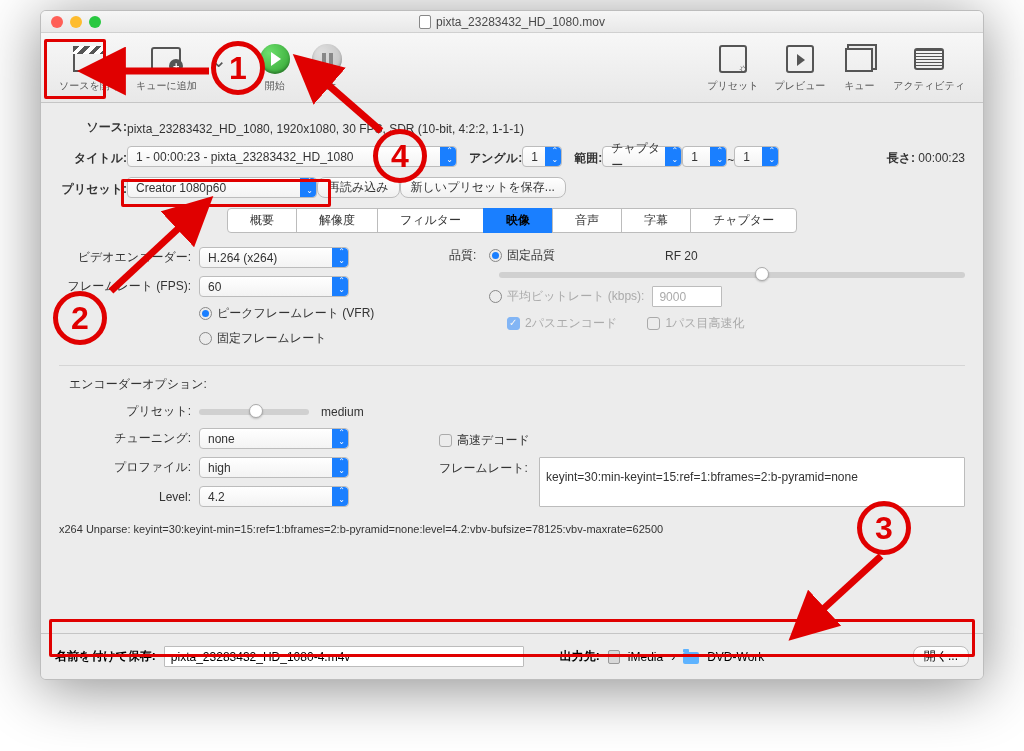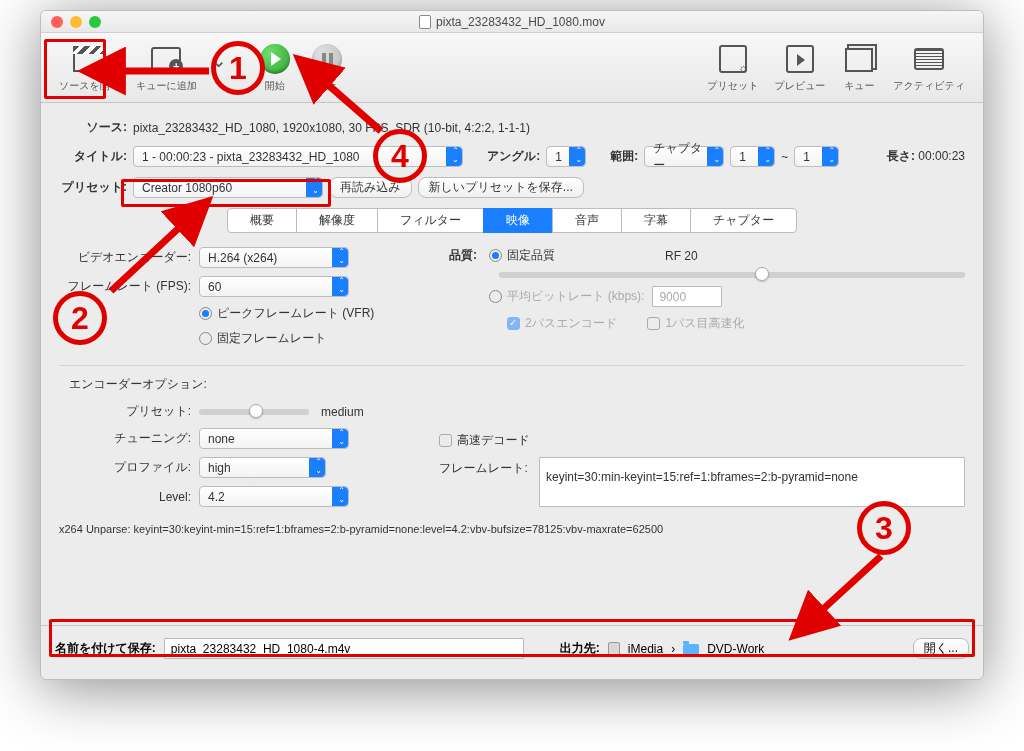--- a/index.html
+++ b/index.html
@@ -28,46 +28,46 @@
   .chev-down { font-size:20px; color:#555; }
   .tool-right { margin-left:auto; display:flex; }
   .gear-ico { width:28px; height:28px; border:2px solid #555; border-radius:3px; position:relative;}
   .gear-ico::after { content:"☼"; position:absolute; right:-4px; bottom:-4px; font-size:12px; color:#555;}
   .play-ico { width:28px; height:28px; border:2px solid #555; border-radius:3px; position:relative;}
   .play-ico::after { content:"";position:absolute; left:9px; top:7px; border-left:8px solid #555; border-top:6px solid transparent; border-bottom:6px solid transparent;}
   .stack-ico { width:28px; height:24px; border:2px solid #555; box-shadow: 3px -3px 0 -1px #ececec, 3px -3px 0 1px #555; margin-top:3px;}
   .keyb-ico { width:30px; height:22px; border:2px solid #555; border-radius:3px; background: repeating-linear-gradient(0deg, transparent 0 2px, #555 2px 3px);}
 
   .content { position:absolute; top:92px; left:0; right:0; bottom:46px; padding: 16px 18px; overflow:hidden; font-size:12px; color:#333;}
-  .row { display:flex; align-items:center; margin-bottom: 10px; gap:6px;}
+  .row { display:flex; align-items:flex-end; margin-bottom: 10px; }
   .row .lbl { font-weight:bold; min-width:68px; text-align:right;}
   .sel { height:21px; background: linear-gradient(#fff,#f3f3f3); border:1px solid #bcbcbc; border-radius:4px; display:inline-flex; align-items:center; padding: 0 20px 0 8px; position:relative; font-size:12px;}
   .sel::after { content:""; position:absolute; right:0; top:0; bottom:0; width:16px; background:#1a7fff; border-radius: 0 4px 4px 0;}
   .sel::before { content:"⌃\A⌄"; white-space:pre; position:absolute; right:3px; top:-1px; font-size:8px; line-height:9px; color:#fff; z-index:1;}
   .btn { height:21px; background: linear-gradient(#fff,#f0f0f0); border:1px solid #bcbcbc; border-radius:8px; padding: 0 10px; display:inline-flex; align-items:center; font-size:12px;}
   .input { height:21px; background:#fff; border:1px solid #bcbcbc; border-radius:1px; padding:0 6px; display:inline-flex; align-items:center; font-size:12px;}
 
   .tabs { display:flex; justify-content:center; margin: 8px 0 14px;}
   .tab { border:1px solid #bcbcbc; padding:3px 22px; font-size:12px; background:#fff; margin-left:-1px;}
   .tab:first-child{ border-radius:4px 0 0 4px; margin-left:0;}
   .tab:last-child{ border-radius:0 4px 4px 0;}
-  .tab.active { background:#1a7fff; color:#ffffff; border-color:#1a7fff;}
+  .tab.active { background:#1a7fff; color:#000000; border-color:#1a7fff;font-weight:bold;}
   .field-row { display:flex; align-items:center; margin-bottom:8px; }
   .field-row .flbl { width:140px; text-align:right; padding-right:8px; font-size:12px;}
   .radio { width:13px; height:13px; border-radius:50%; border:1px solid #888; margin-right:5px; display:inline-flex; align-items:center; justify-content:center;}
   .radio.on::after { content:""; width:7px; height:7px; background:#1a7fff; border-radius:50%;}
   .check { width:13px; height:13px; border:1px solid #aaa; border-radius:3px; margin-right:5px; display:inline-block; vertical-align:middle;}
   .check.on { background:#1a7fff; border-color:#1a7fff; position:relative;}
   .check.on::after { content:"✓"; color:#fff; font-size:10px; position:absolute; left:1px; top:-1px;}
   .slider { position:relative; flex:1; height:6px; background:#d0d0d0; border-radius:3px;}
   .slider .knob { position:absolute; top:-5px; width:14px; height:14px; background:#fff; border:1px solid #aaa; border-radius:50%; box-shadow:0 1px 2px rgba(0,0,0,.2);}
   .disabled { color:#aaa;}
   .hr { border-top:1px solid #d5d5d5; margin:10px 0;}
 
-  .footer { position:absolute; left:0; right:0; bottom:8px; height:46px; background:#ececec; border-top:1px solid #c5c5c5; display:flex; align-items:center; padding:0 14px; gap:8px; font-size:12px;}
+  .footer { position:absolute; left:0; right:0; bottom:0; height:46px; background:#ececec; border-top:1px solid #c5c5c5; display:flex; align-items:center; padding:0 14px; gap:8px; font-size:12px;}
   .folder-ico { width:16px; height:12px; background:#5eb3ff; border-radius:2px; position:relative; top:1px;}
   .folder-ico::before { content:""; position:absolute; top:-3px; left:0; width:6px; height:3px; background:#5eb3ff; border-radius:1px 1px 0 0;}
   .disk-ico { width:12px; height:14px; background:#d8d8d8; border:1px solid #999; border-radius:2px;}
 
   
   .anno { position:absolute; pointer-events:none; z-index:50;}
   .red-box { border:3px solid #e00000; border-radius:2px;}
   .red-circle { border:5px solid #e00000; border-radius:50%; display:flex; align-items:center; justify-content:center; font-size:32px; font-weight:bold; color:#e00000; font-family: Arial;}
   .arrow-svg { position:absolute; overflow:visible;}
 </style>
@@ -219,21 +219,21 @@
           <span>ピークフレームレート (VFR)</span>
         </div>
         <div class="field-row">
           <span class="flbl"></span>
           <span class="radio"></span>
           <span>固定フレームレート</span>
         </div>
       </div>
       <div style="flex:1;">
         <div class="field-row">
-          <span style="width:40px;font-weight:bold;">品質:</span>
+          <span style="width:40px;">品質:</span>
           <span class="radio on"></span>
           <span>固定品質</span>
           <span style="margin-left:110px;">RF</span>&nbsp;
           <span>20</span>
         </div>
         <div class="field-row" style="padding-left:50px;">
           <div class="slider">
                 <div class="knob" style="left:55%;"></div>
               </div>
         </div>
@@ -267,21 +267,21 @@
           <span style="margin-left:12px;">medium</span>
         </div>
         <div class="field-row">
           <span class="flbl">チューニング:</span>
           <span class="sel" style="width:150px;">
                 <span>none</span>
               </span>
         </div>
         <div class="field-row">
           <span class="flbl">プロファイル:</span>
-          <span class="sel" style="width:127px;">
+          <span class="sel" style="width:150px;">
                 <span>high</span>
               </span>
         </div>
         <div class="field-row">
           <span class="flbl">Level:</span>
           <span class="sel" style="width:150px;">
                 <span>4.2</span>
               </span>
         </div>
       </div>

